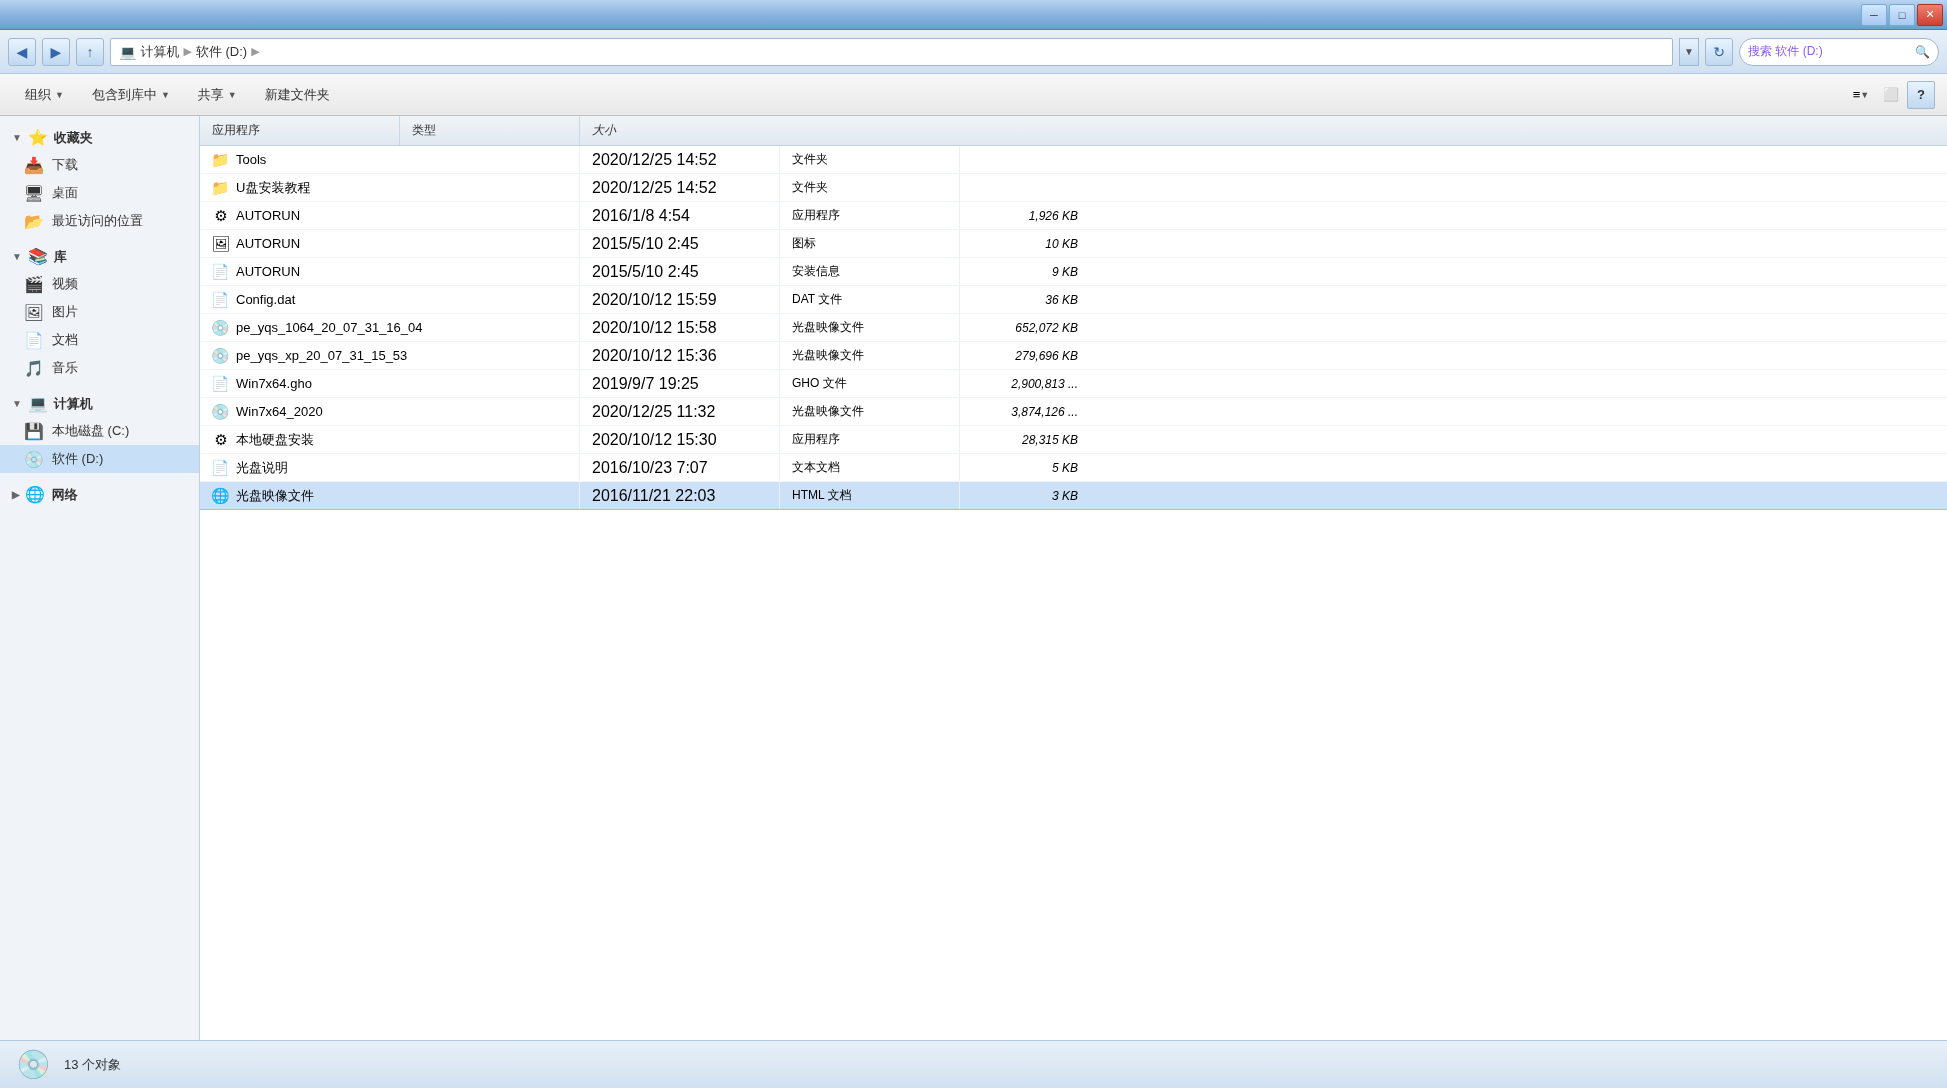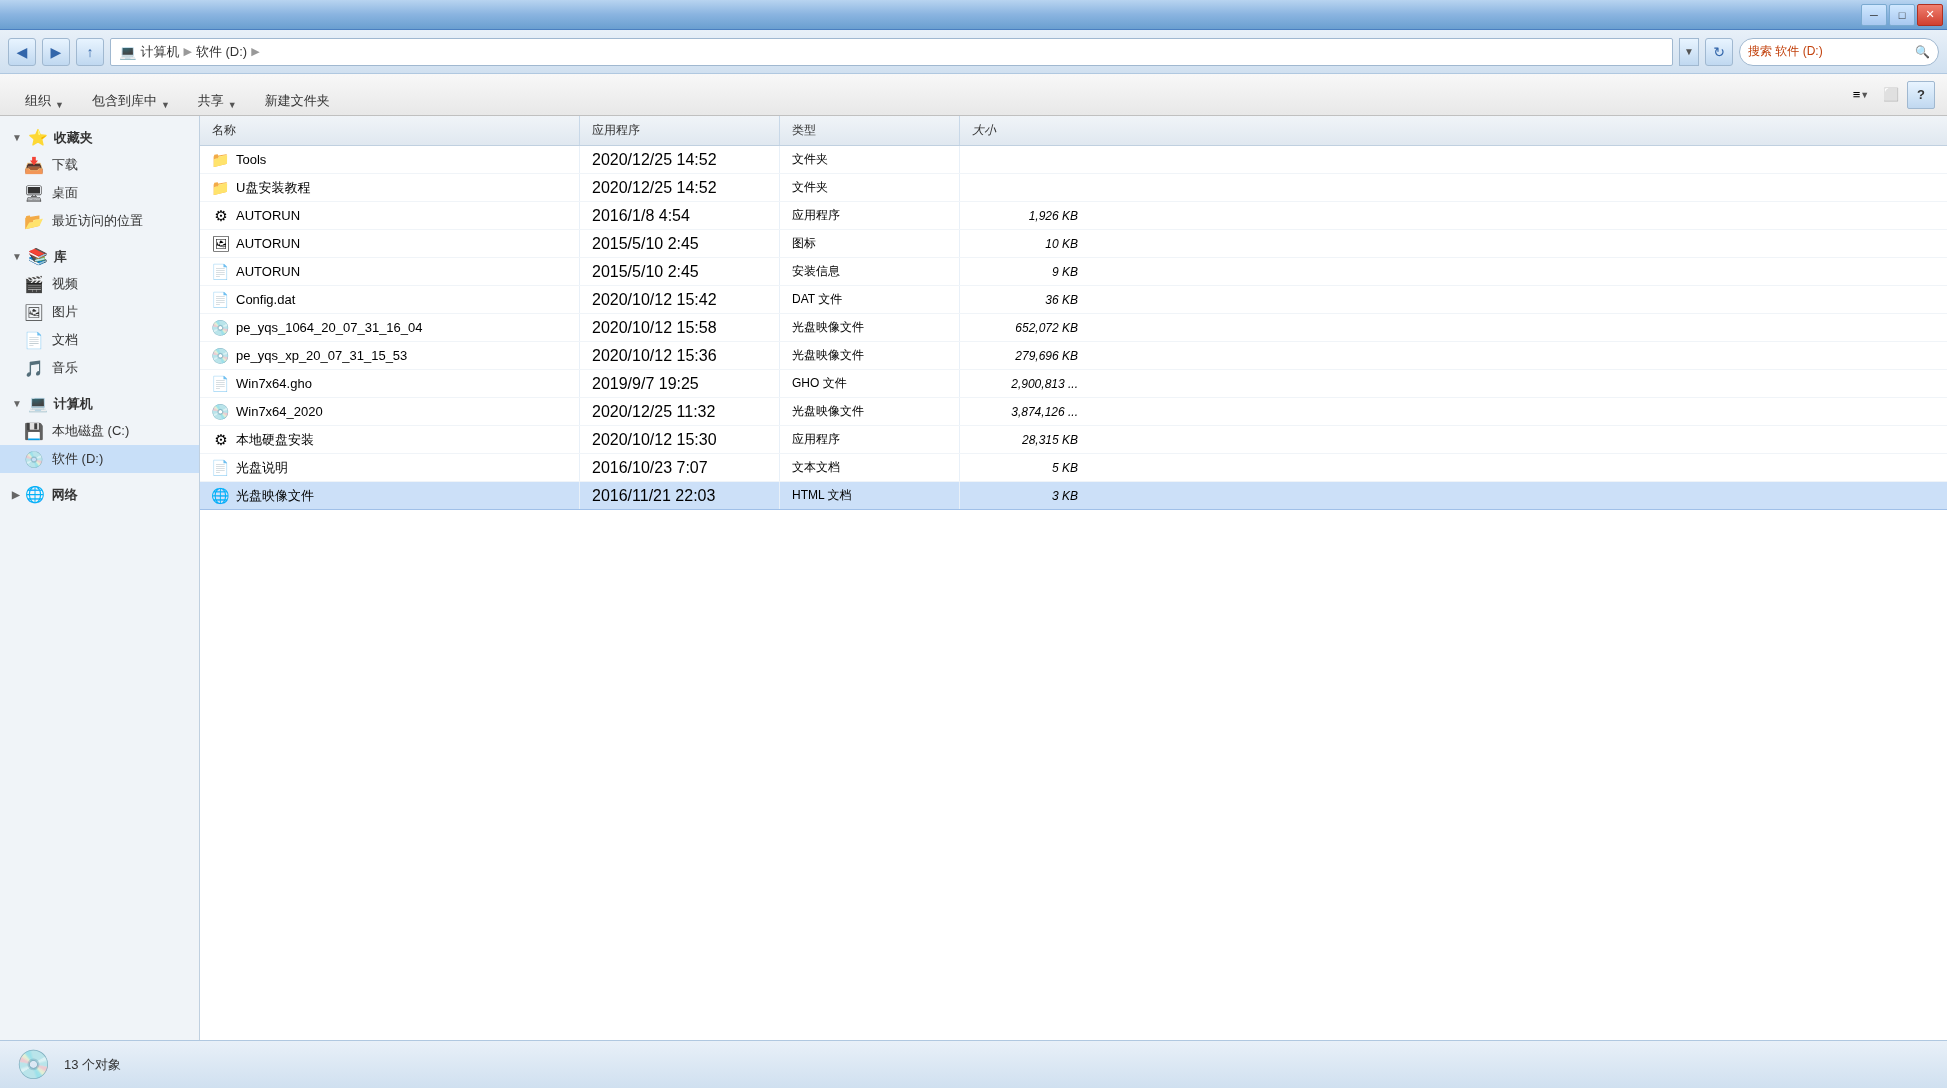--- a/index.html
+++ b/index.html
@@ -128,21 +128,21 @@
       padding: 0 12px;
       gap: 2px;
     }
     .toolbar-btn {
       height: 32px;
       padding: 0 12px;
       border: 1px solid transparent;
       background: transparent;
       cursor: pointer;
       display: flex;
-      align-items: flex-end;
+      align-items: center;
       gap: 4px;
       font-size: 13px;
       color: #333;
       border-radius: 3px;
     }
     .toolbar-spacer { flex: 1; }
     .toolbar-view-btns {
       display: flex;
       align-items: center;
       gap: 2px;
@@ -315,21 +315,21 @@
   <div class="address-path">
     <span style="font-size:14px;">💻</span>
     <span>计算机</span>
     <span class="path-sep">▶</span>
     <span>软件 (D:)</span>
     <span class="path-sep">▶</span>
   </div>
   <div class="address-dropdown">▼</div>
   <div class="refresh-btn">↻</div>
   <div class="search-box">
-    <span style="color:#c2410c;font-size:12px;">搜索 软件 (D:)</span>
+    <span style="color:#8b5cf6;font-size:12px;">搜索 软件 (D:)</span>
     <span style="margin-left:auto;">🔍</span>
   </div>
 </div>
 
 <div class="toolbar">
   <div class="toolbar-btn">
     <span>组织</span>
     <span class="dropdown-arrow">▼</span>
   </div>
   <div class="toolbar-btn">
@@ -424,21 +424,20 @@
         <span style="font-size:16px;">🌐</span>
         <span>网络</span>
       </div>
     </div>
 
   </div>
 
   <div class="file-area">
 
     <div class="column-header">
-      <div class="col-name">名称</div>
       <div class="col-date">应用程序</div>
       <div class="col-type">类型</div>
       <div class="col-size">大小</div>
     </div>
 
     <div class="file-list" id="file-list">
         <div class="file-row">
     <div class="col-name">
       <div class="file-icon">📁</div>
       <span>Tools</span>
@@ -481,21 +480,21 @@
     </div>
     <div class="col-date">2015/5/10 2:45</div>
     <div class="col-type">安装信息</div>
     <div class="col-size">9 KB</div>
   </div>
         <div class="file-row">
     <div class="col-name">
       <div class="file-icon">📄</div>
       <span>Config.dat</span>
     </div>
-    <div class="col-date">2020/10/12 15:42</div>
+    <div class="col-date">2020/10/12 15:59</div>
     <div class="col-type">DAT 文件</div>
     <div class="col-size">36 KB</div>
   </div>
         <div class="file-row">
     <div class="col-name">
       <div class="file-icon">💿</div>
       <span>pe_yqs_1064_20_07_31_16_04</span>
     </div>
     <div class="col-date">2020/10/12 15:58</div>
     <div class="col-type">光盘映像文件</div>

